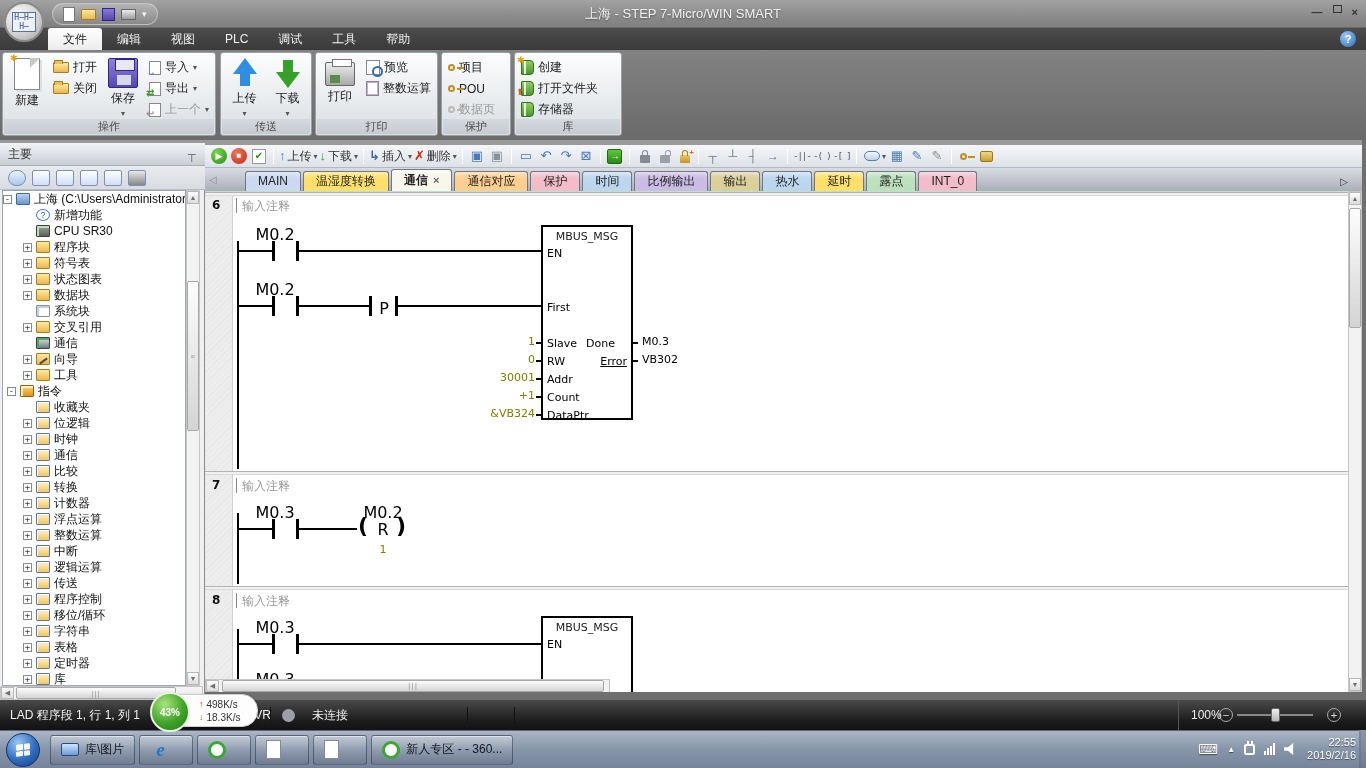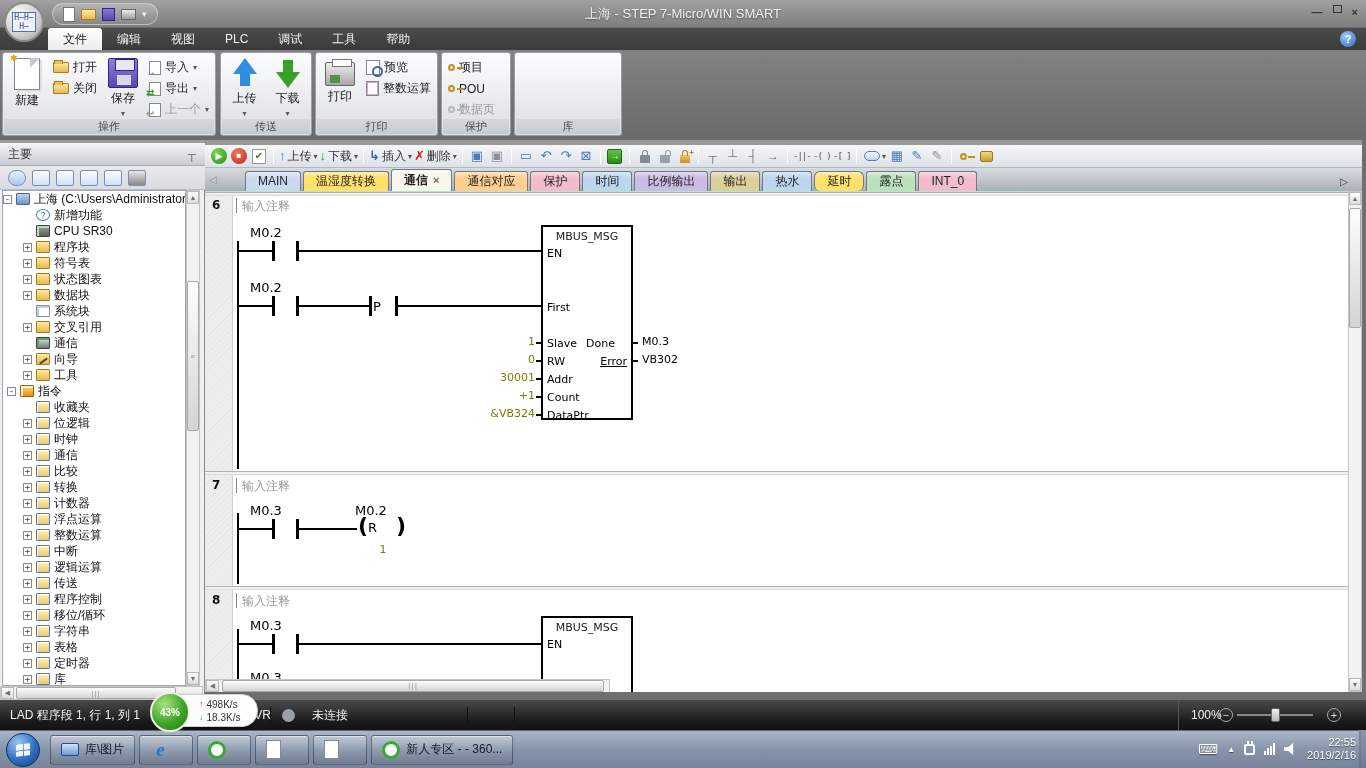--- a/index.html
+++ b/index.html
@@ -135,21 +135,21 @@
     border-top:1px solid #bfe0cf;overflow:hidden;font-family:"DejaVu Sans",sans-serif;}
   #gutter{position:absolute;left:0;top:0;width:28px;height:501px;border-right:1px solid #cfcfcf;
     background:repeating-linear-gradient(135deg,#ededed,#ededed 3px,#e3e3e7 4px);}
   .netdiv{position:absolute;left:0;width:1143px;height:4px;background:#f0f0f0;border-top:1px solid #b2b2b2;border-bottom:1px solid #dadada;}
   .netnum{position:absolute;left:7px;width:20px;font-weight:bold;font-size:12px;color:#111;}
   .netcomment{position:absolute;font-size:12px;color:#9a9a9a;}
   .cellbar{position:absolute;width:1px;background:#888;}
   .hline{position:absolute;height:2px;background:#000;}
   .vline{position:absolute;width:2px;background:#000;}
   .cbar{position:absolute;width:3px;height:20px;background:#000;}
-  .ladlab{position:absolute;width:50px;text-align:left;font-size:13px;color:#000;}
+  .ladlab{position:absolute;width:50px;text-align:center;font-size:16px;color:#000;}
   .ladblock{position:absolute;border:2px solid #000;background:#fff;padding-left:12px;}
   .blocktitle{position:absolute;left:0;right:0;top:3px;text-align:center;font-size:11px;}
   .pin{position:absolute;font-size:11px;color:#000;}
   .pinr{position:absolute;font-size:11px;color:#000;text-align:right;}
   .pval{position:absolute;font-size:11px;color:#7e7e00;text-align:right;}
   .pvall{position:absolute;font-size:11px;color:#000;}
   .tick{position:absolute;width:5px;height:2px;background:#000;}
   .paren{position:absolute;font-size:22px;font-weight:bold;color:#000;line-height:22px;}
 
   
@@ -378,20 +378,36 @@
           <div class="rb-small disabled">
               <span class="ic-key dim"></span>
               <span>数据页</span>
             </div>
         </div>
       </div>
       <div class="rlabel">保护</div>
     </div>
 
     <div class="rgroup" style="left:514px;width:108px;">
+      <div class="rbody">
+        <div class="rb-col">
+          <div class="rb-small">
+              <span class="ic-book star"></span>
+              <span>创建</span>
+            </div>
+          <div class="rb-small">
+              <span class="ic-book openf"></span>
+              <span>打开文件夹</span>
+            </div>
+          <div class="rb-small">
+              <span class="ic-book"></span>
+              <span>存储器</span>
+            </div>
+        </div>
+      </div>
       <div class="rlabel">库</div>
     </div>
   </div>
 
   <div id="gapstrip"></div>
 
   <div id="toolbar2">
     <div style="display:flex;align-items:center;">
 
         <span class="tb t-run">
@@ -605,21 +621,21 @@
         </div>
 
         <div class="edtab" style="background: rgb(219, 207, 154);">
           <span>输出</span>
         </div>
 
         <div class="edtab" style="background: rgb(188, 214, 238);">
           <span>热水</span>
         </div>
 
-        <div class="edtab" style="background: rgb(255, 224, 106); border-radius: 6px;">
+        <div class="edtab" style="background: rgb(255, 224, 106);">
           <span>延时</span>
         </div>
 
         <div class="edtab" style="background: rgb(188, 224, 188);">
           <span>露点</span>
         </div>
 
         <div class="edtab" style="background: rgb(242, 188, 202);">
           <span>INT_0</span>
         </div>

